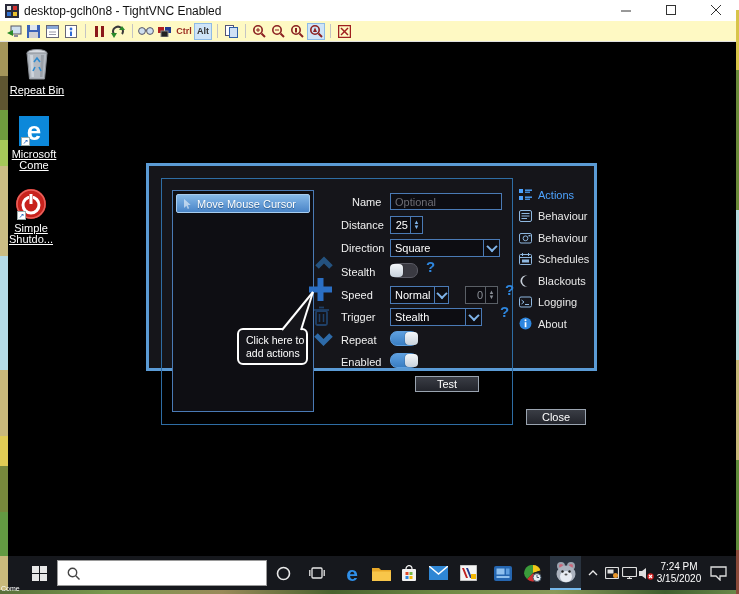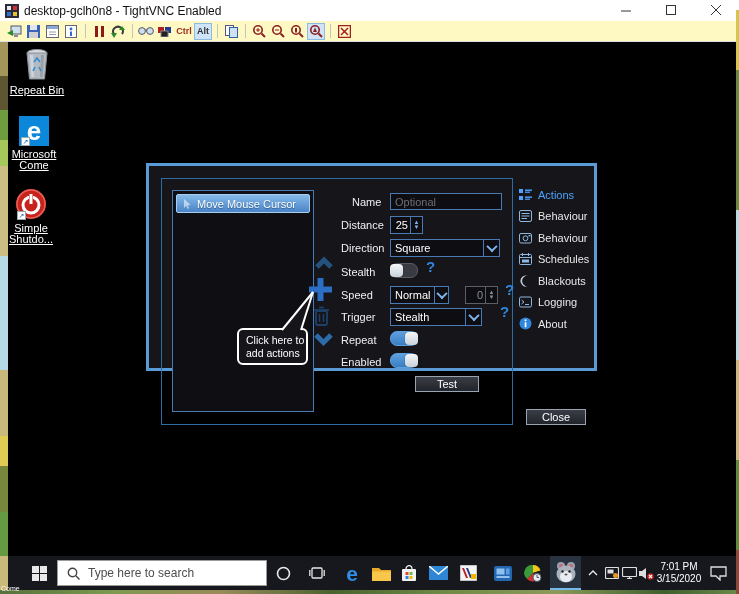--- a/index.html
+++ b/index.html
@@ -477,21 +477,20 @@
           <rect x="8" y="0" width="7" height="7" fill="#e8e8e8"></rect>
           <rect x="0" y="8" width="7" height="7" fill="#e8e8e8"></rect>
           <rect x="8" y="8" width="7" height="7" fill="#e8e8e8"></rect>
         </svg>
     </div>
     <div id="tb-search">
       <svg style="margin-left:9px" width="13" height="13">
           <circle cx="5.5" cy="5.5" r="4.2" fill="none" stroke="#444" stroke-width="1.4"></circle>
           <line x1="8.8" y1="8.8" x2="12.5" y2="12.5" stroke="#444" stroke-width="1.4"></line>
         </svg>
-      <input placeholder="Type here to search" style="">
     </div>
     <div class="tbicon" style="left:260px">
       <svg width="15" height="15">
           <circle cx="7.5" cy="7.5" r="6" fill="none" stroke="#e8e8e8" stroke-width="1.6"></circle>
         </svg>
     </div>
     <div class="tbicon" style="left:294px">
       <svg width="16" height="14">
           <rect x="3" y="2" width="10" height="10" rx="1" fill="none" stroke="#e8e8e8" stroke-width="1.3"></rect>
           <line x1="0.8" y1="4" x2="0.8" y2="10" stroke="#e8e8e8" stroke-width="1.3"></line>
@@ -583,21 +582,21 @@
         </svg>
     </div>
     <div class="tbicon" style="left:629px;width:18px">
       <svg width="15" height="13">
           <polygon points="0,4 3,4 7,1 7,12 3,9 0,9" fill="#ddd"></polygon>
           <circle cx="11.5" cy="9.5" r="3.2" fill="#d02020"></circle>
           <path d="M10 8 L13 11 M13 8 L10 11" stroke="#fff" stroke-width="1.1"></path>
         </svg>
     </div>
     <div id="tb-clock">
-      <div>7:01 PM</div>
+      <div>7:24 PM</div>
       <div>3/15/2020</div>
     </div>
     <div class="tbicon" style="left:698px;width:24px">
       <svg width="17" height="15">
           <path d="M1 1 L16 1 L16 10 L10 10 L10 14 L6 10 L1 10 Z" fill="none" stroke="#ddd" stroke-width="1.3"></path>
         </svg>
     </div>
   </div>
 
 </div>

